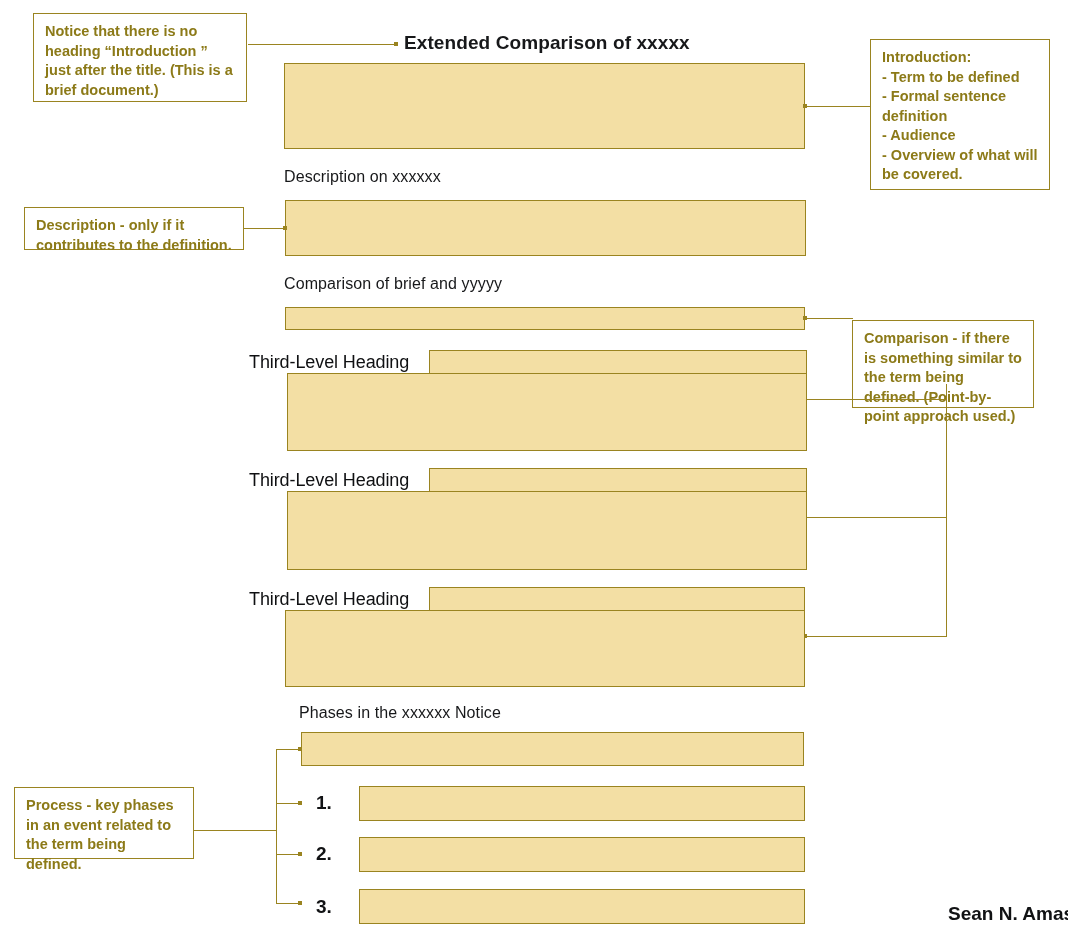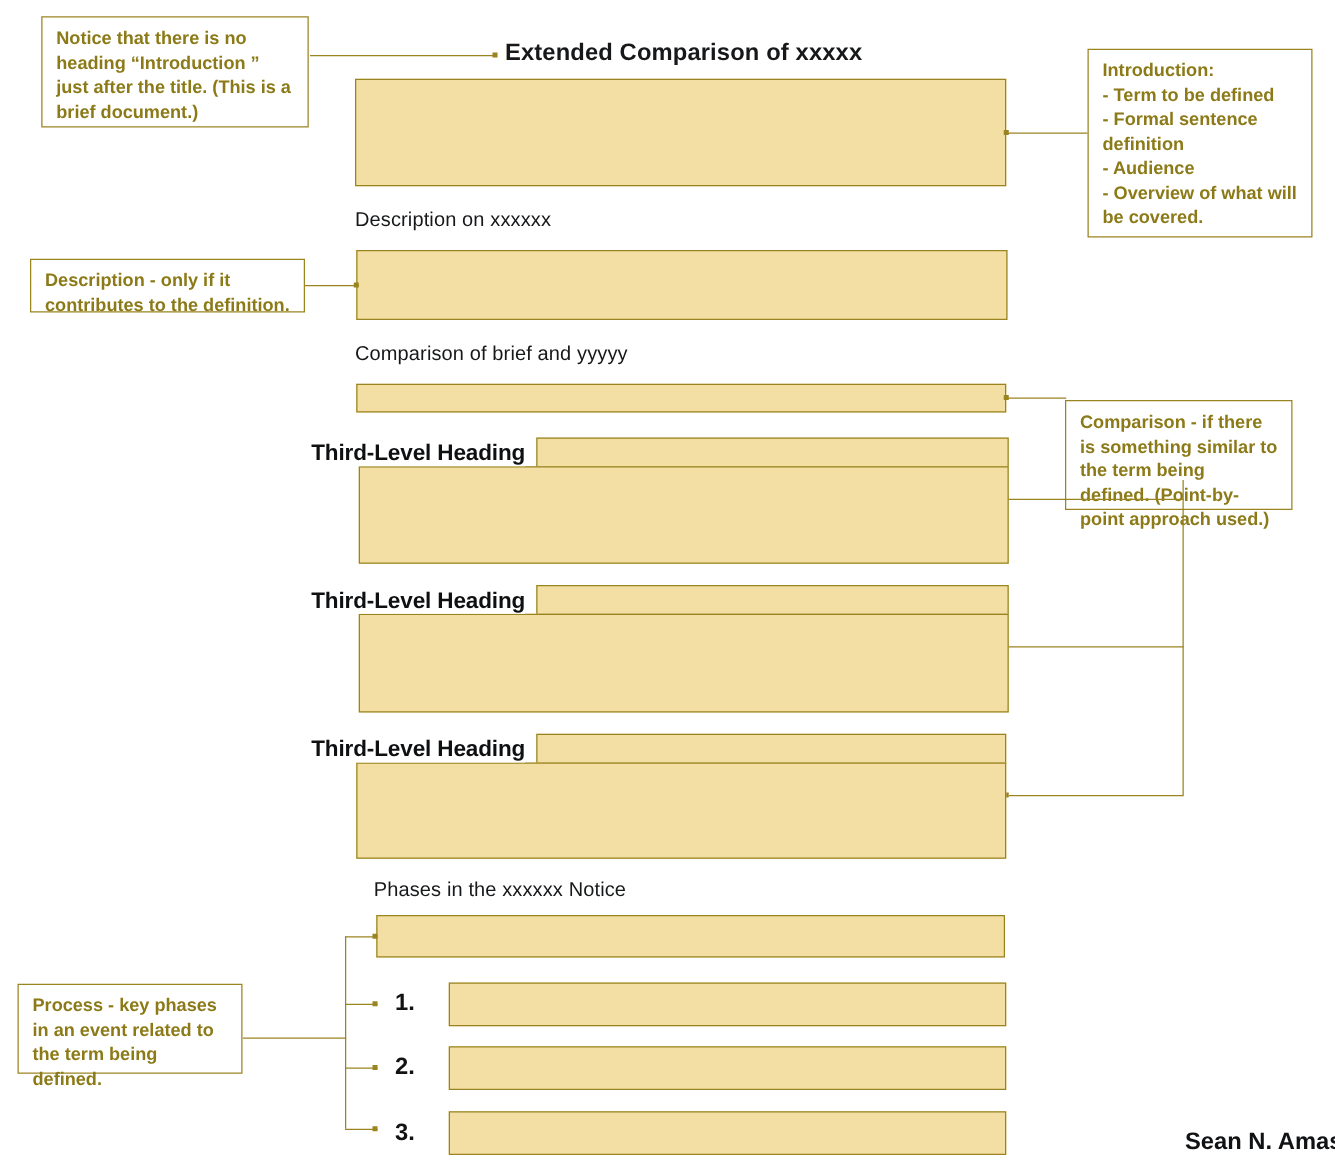--- a/index.html
+++ b/index.html
@@ -47,21 +47,21 @@
   .heading-2 {
     color: #17181A;
     font-size: 16px;
     font-weight: 400;
     letter-spacing: .1px;
     white-space: nowrap;
   }
   .heading-3 {
     color: #0F1012;
     font-size: 18px;
-    font-weight: 700;
+    font-weight: 400;
     letter-spacing: -.1px;
     white-space: nowrap;
     background: #ffffff;
     z-index: 4;
   }
 
   .list-num {
     color: #111214;
     font-size: 19px;
     font-weight: 700;

